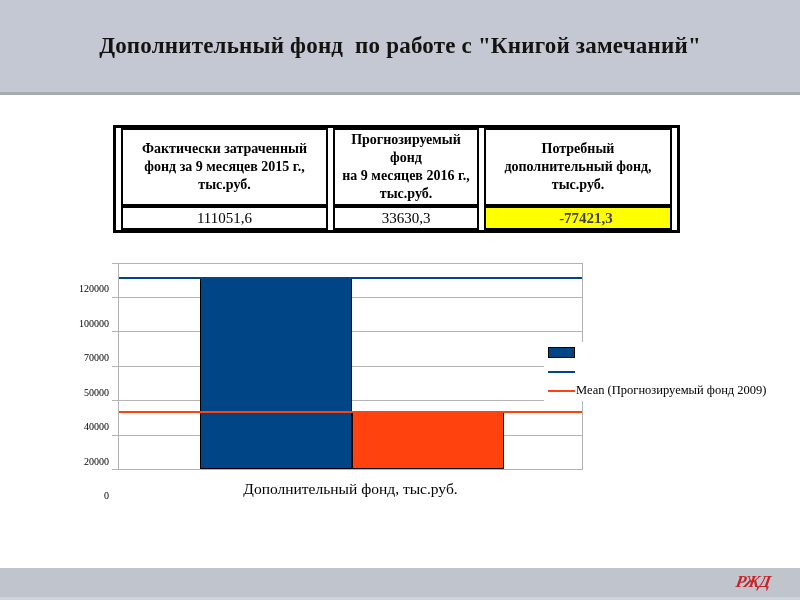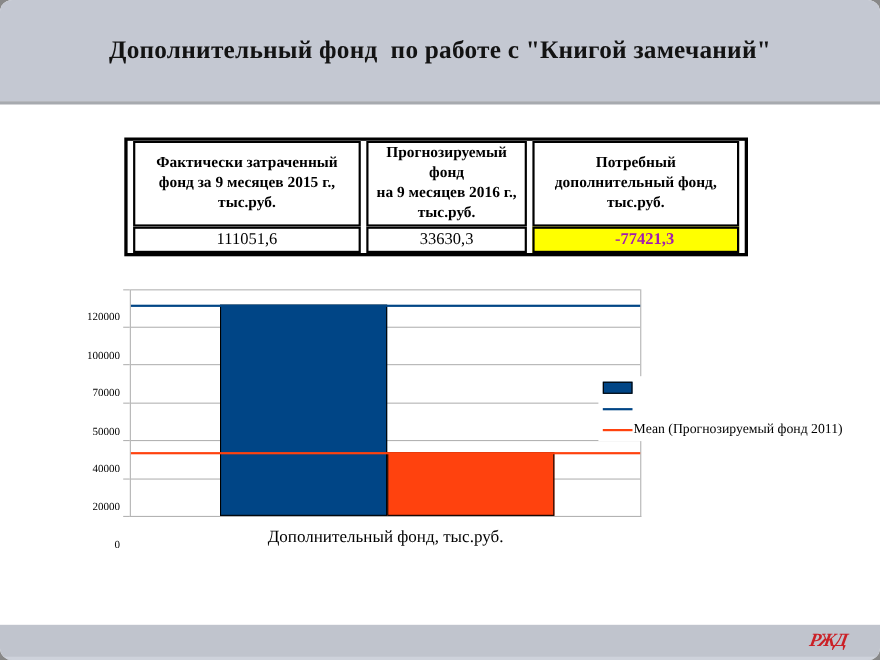--- a/index.html
+++ b/index.html
@@ -1,20 +1,20 @@
 <!DOCTYPE html>
 <html><head>
 <meta charset="utf-8">
 <style>
   * { margin:0; padding:0; box-sizing:border-box; }
   html,body { width:800px; height:600px; }
   body { background:#888; }
   .slide {
     position:relative; width:800px; height:600px; background:#ffffff;
-    font-family:"Liberation Serif","DejaVu Serif",serif; overflow:hidden;border-radius:11px;
+    font-family:"Liberation Serif","DejaVu Serif",serif; overflow:hidden;
   }
   
   .header {
     position:absolute; left:0; top:0; width:800px; height:92px;
     background:#c4c8d2; display:flex; align-items:center; justify-content:center;
   }
   .slide-title { font-size:23px; font-weight:bold; color:#131313; white-space:pre; letter-spacing:0.2px; }
   .header-divider { position:absolute; left:0; top:92px; width:800px; height:3px; background:#a7aaaf; }
   
   table.fund-table {
@@ -75,21 +75,21 @@
         <td class="hdr c2">Прогнозируемый фонд
 на 9 месяцев 2016 г.,
 тыс.руб.</td>
         <td class="hdr c3">Потребный
 дополнительный фонд,
 тыс.руб.</td>
       </tr>
       <tr>
         <td class="val c1">111051,6</td>
         <td class="val c2">33630,3</td>
-        <td class="val c3 neg" style="background: rgb(255, 255, 0); color: #a21caf; padding-left: 16px;">-77421,3</td>
+        <td class="val c3 neg" style="background: rgb(255, 255, 0); color: #404040; padding-left: 16px;">-77421,3</td>
       </tr>
     </tbody>
   </table>
 
   <div class="chart">
     <div class="plot">
         <div class="ytick" style="top: 206px;"></div>
         <div class="ytick-label" style="top: 200px;">0</div>
         <div class="gridline" style="top: 172px;"></div>
         <div class="ytick" style="top: 172px;"></div>
@@ -117,21 +117,21 @@
     <div class="x-title">Дополнительный фонд, тыс.руб.</div>
     <div class="legend">
         <div class="legend-row">
           <div class="legend-key-box" style="background: rgb(0, 69, 134);"></div>
         </div>
         <div class="legend-row">
           <div class="legend-key-line" style="background: rgb(0, 69, 134);"></div>
         </div>
         <div class="legend-row">
           <div class="legend-key-line" style="background: rgb(255, 66, 14);"></div>
-          <span class="legend-label">Mean (Прогнозируемый фонд 2011)</span>
+          <span class="legend-label">Mean (Прогнозируемый фонд 2009)</span>
         </div>
       </div>
   </div>
 
   <div class="footer">
     <div class="rzd-logo" style="color: rgb(203, 33, 39);">РЖД</div>
   </div>
   <div class="footer-edge"></div>
 
 </div>

